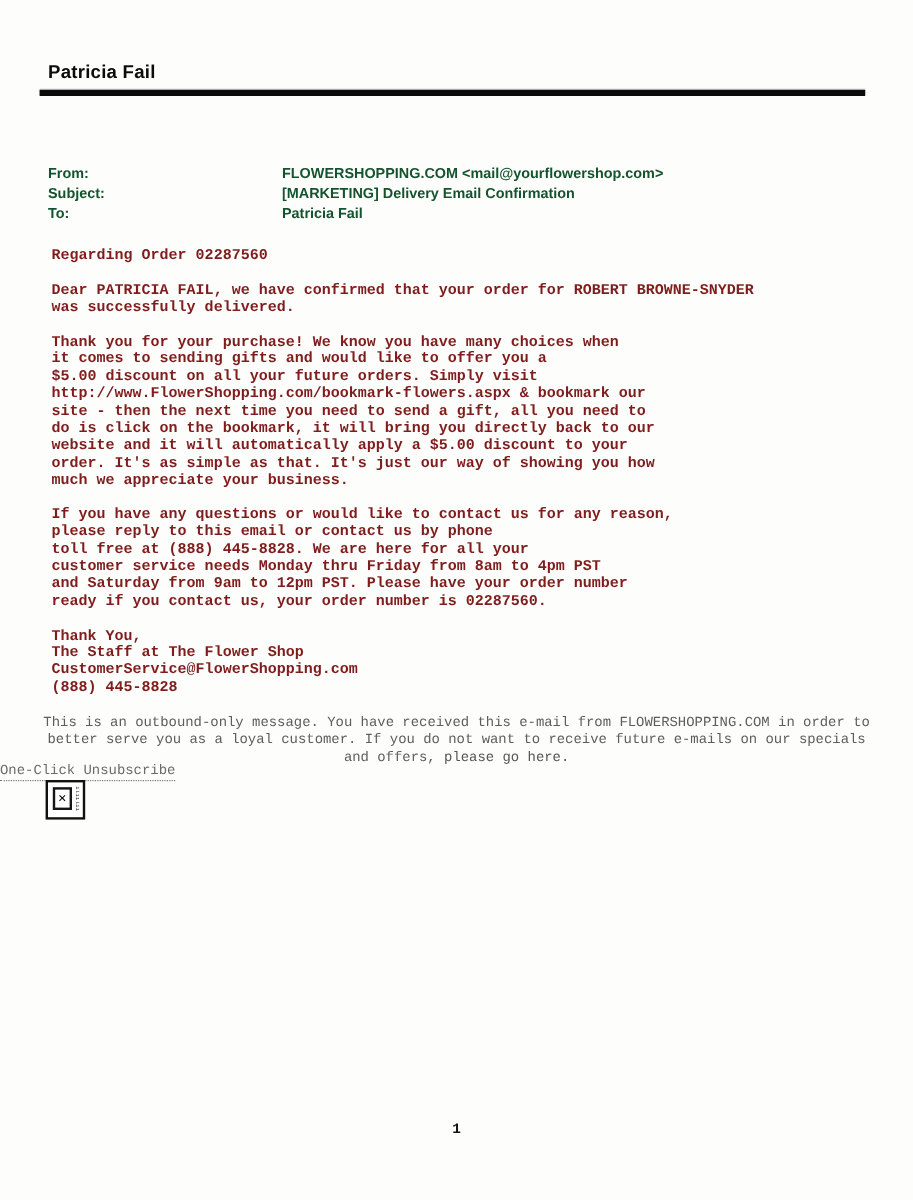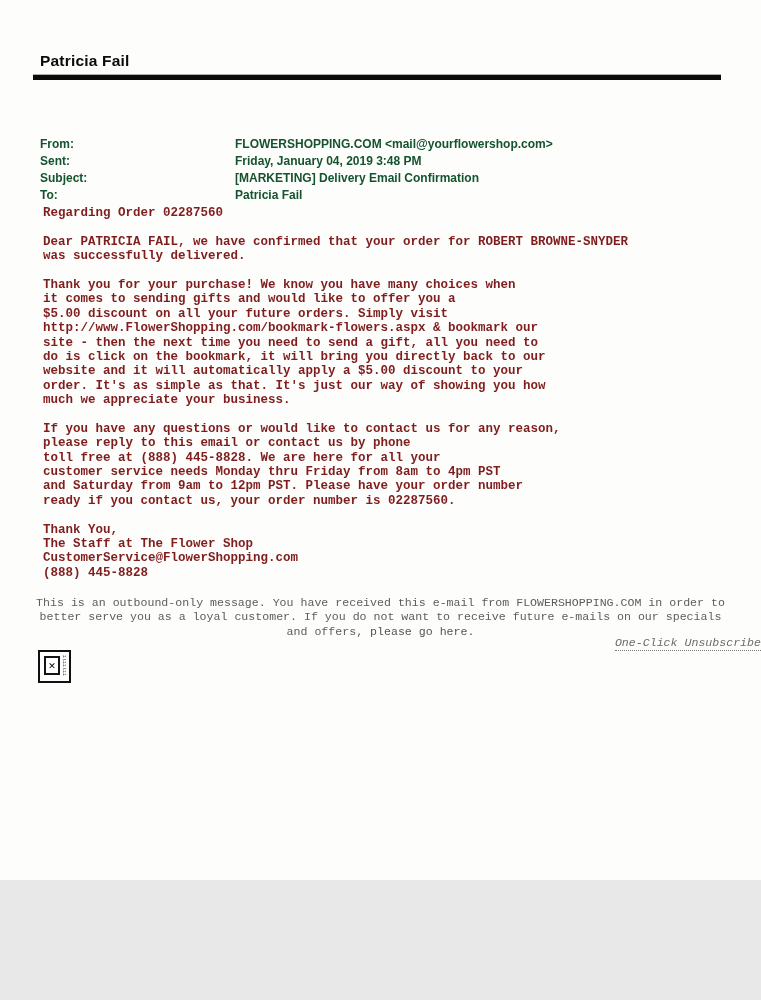--- a/index.html
+++ b/index.html
@@ -1,19 +1,19 @@
 <!DOCTYPE html>
 <html><head>
 <meta charset="utf-8">
 <style>
   html, body { margin: 0; padding: 0; background: #e8e8e8; }
   .page {
     position: relative;
     width: 761px;
-    height: 880px;
+    height: 1000px;
     margin: 0 auto;
     background: #fdfdfc;
     overflow: hidden;
     font-family: "Liberation Sans", sans-serif;
     color: #141414;
   }
 
   
   .title {
     position: absolute;
@@ -75,25 +75,24 @@
     color: #5d5d5d;
     white-space: pre;
     margin-top: 10px;
   }
   .fineprint .link { color: #555; text-align: right; }
 
   .unsubscribe-row {
     position: absolute;
     left: 0; top: 636px;
     width: 761px;
-    text-align: right;
+    text-align: left;
     font-family: "Liberation Mono", "DejaVu Sans Mono", monospace;
     font-size: 11.6px;
     color: #6b6b6b;
-    font-style: italic;
   }
   .unsubscribe-row .gray-link {
     text-decoration: none;
     border-bottom: 1px dotted #777;
     cursor: pointer;
     padding-bottom: 1px;
   }
 
   
   .broken-img {
@@ -146,21 +145,20 @@
 </head>
 <body>
 
 <div class="page">
 
   <div class="title">Patricia Fail</div>
   <div class="rule"></div>
 
   <div class="headers" id="header-fields">
       <div class="header-row"><span class="hlabel">From:</span><span class="hvalue">FLOWERSHOPPING.COM &lt;mail@yourflowershop.com&gt;</span></div>
-      <div class="header-row"><span class="hlabel">Sent:</span><span class="hvalue">Friday, January 04, 2019 3:48 PM</span></div>
       <div class="header-row"><span class="hlabel">Subject:</span><span class="hvalue">[MARKETING] Delivery Email Confirmation</span></div>
       <div class="header-row"><span class="hlabel">To:</span><span class="hvalue">Patricia Fail</span></div>
     </div>
 
   <div class="body-block" id="email-body"><div class="bline"><span>Regarding Order 02287560</span></div><div class="bline">&nbsp;</div><div class="bline"><span>Dear PATRICIA FAIL, we have confirmed that your order for ROBERT BROWNE-SNYDER</span></div><div class="bline"><span>was successfully delivered.</span></div><div class="bline">&nbsp;</div><div class="bline"><span>Thank you for your purchase! We know you have many choices when</span></div><div class="bline"><span>it comes to sending gifts and would like to offer you a</span></div><div class="bline"><span>$5.00 discount on all your future orders. Simply visit</span></div><div class="bline"><span class="link">http://www.FlowerShopping.com/bookmark-flowers.aspx</span><span> &amp; bookmark our</span></div><div class="bline"><span>site - then the next time you need to send a gift, all you need to</span></div><div class="bline"><span>do is click on the bookmark, it will bring you directly back to our</span></div><div class="bline"><span>website and it will automatically apply a $5.00 discount to your</span></div><div class="bline"><span>order. It's as simple as that. It's just our way of showing you how</span></div><div class="bline"><span>much we appreciate your business.</span></div><div class="bline">&nbsp;</div><div class="bline"><span>If you have any questions or would like to contact us for any reason,</span></div><div class="bline"><span>please reply to this email or contact us by phone</span></div><div class="bline"><span>toll free at (888) 445-8828. We are here for all your</span></div><div class="bline"><span>customer service needs Monday thru Friday from 8am to 4pm PST</span></div><div class="bline"><span>and Saturday from 9am to 12pm PST. Please have your order number</span></div><div class="bline"><span>ready if you contact us, your order number is 02287560.</span></div><div class="bline">&nbsp;</div><div class="bline"><span>Thank You,</span></div><div class="bline"><span>The Staff at The Flower Shop</span></div><div class="bline"><span class="link">CustomerService@FlowerShopping.com</span></div><div class="bline"><span>(888) 445-8828</span></div></div>
 
   <div class="fineprint" id="fine-print"><div class="bline"><span>This is an outbound-only message. You have received this e-mail from FLOWERSHOPPING.COM in order to</span></div><div class="bline"><span>better serve you as a loyal customer. If you do not want to receive future e-mails on our specials</span></div><div class="bline"><span>and offers, </span><span class="link">please go here.</span></div></div>
 
   <div class="unsubscribe-row">
     <span class="gray-link">One-Click Unsubscribe</span>

